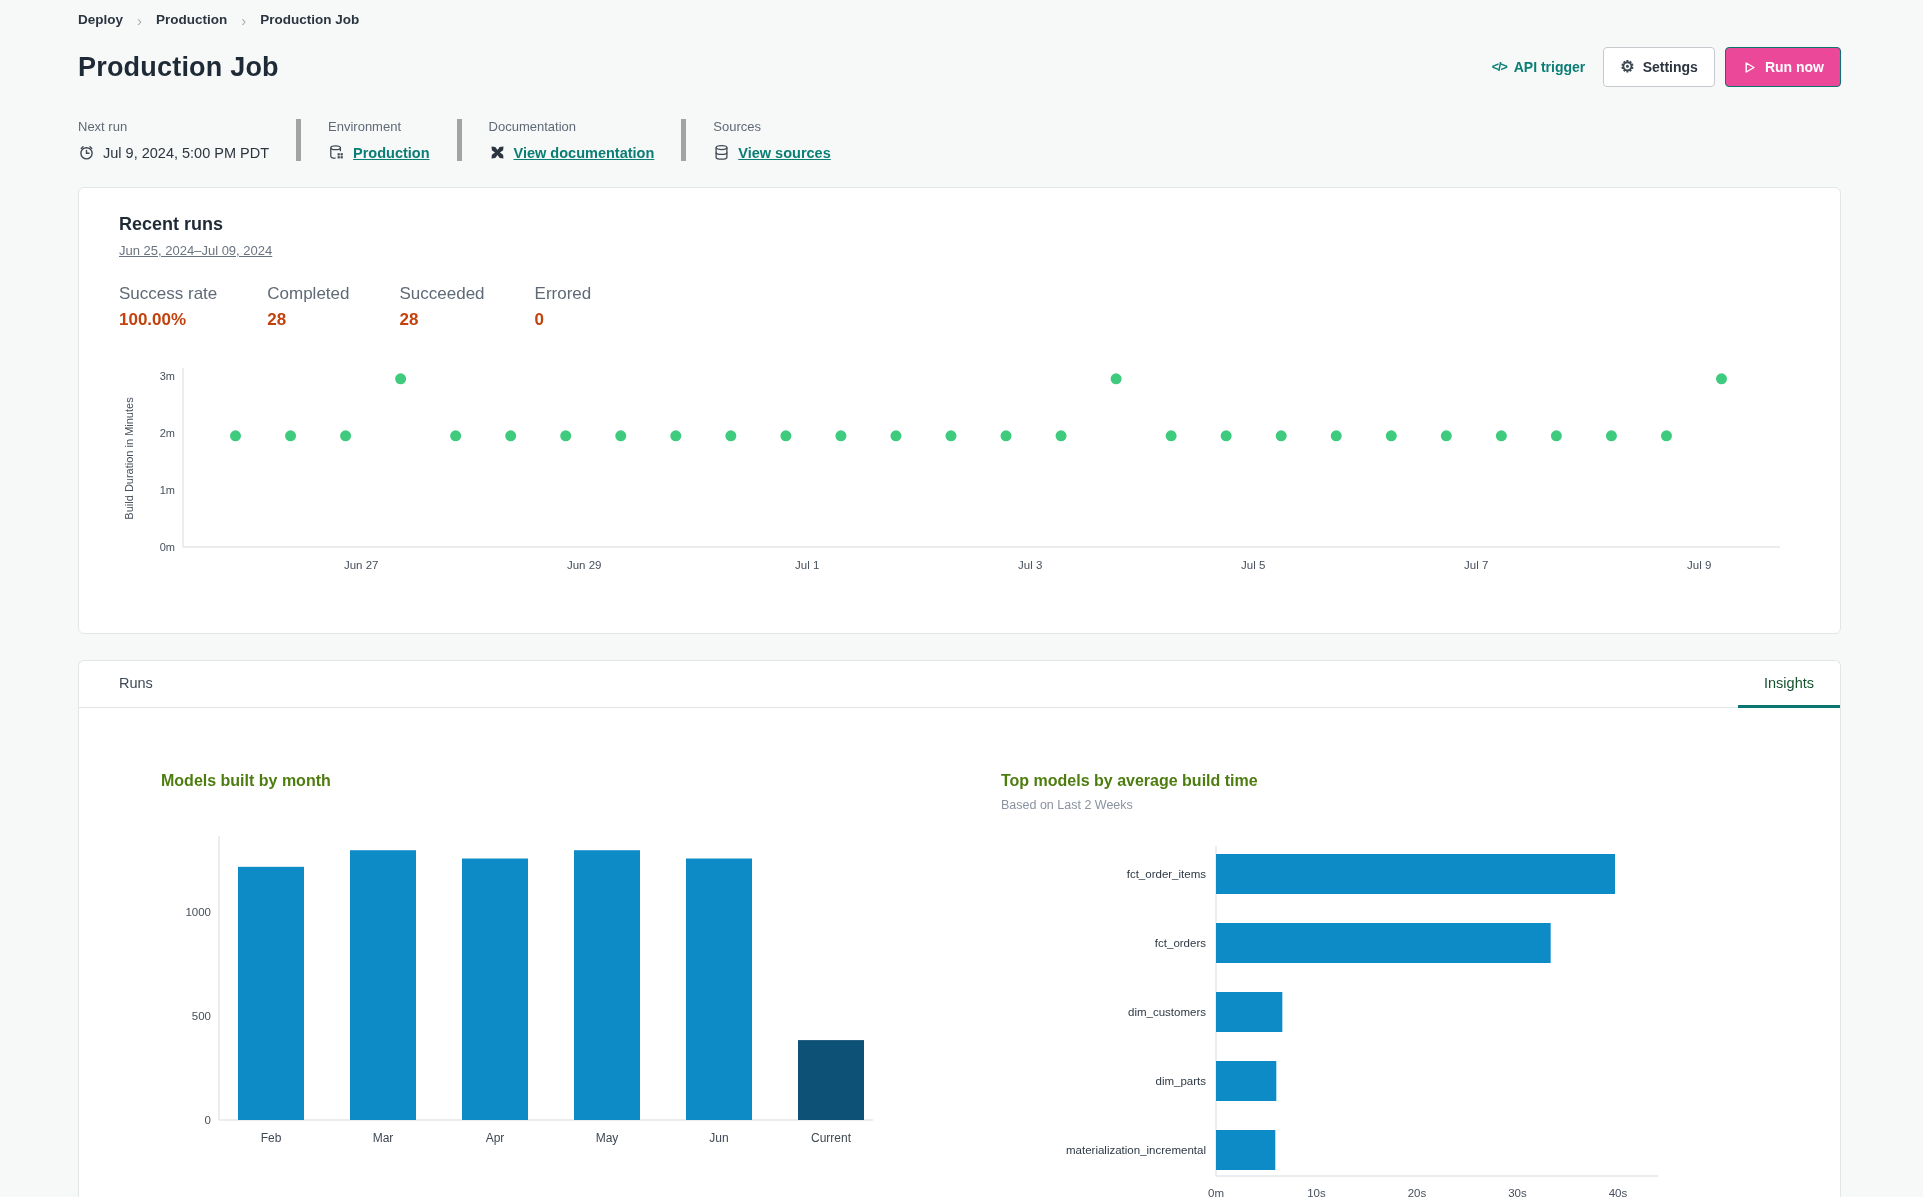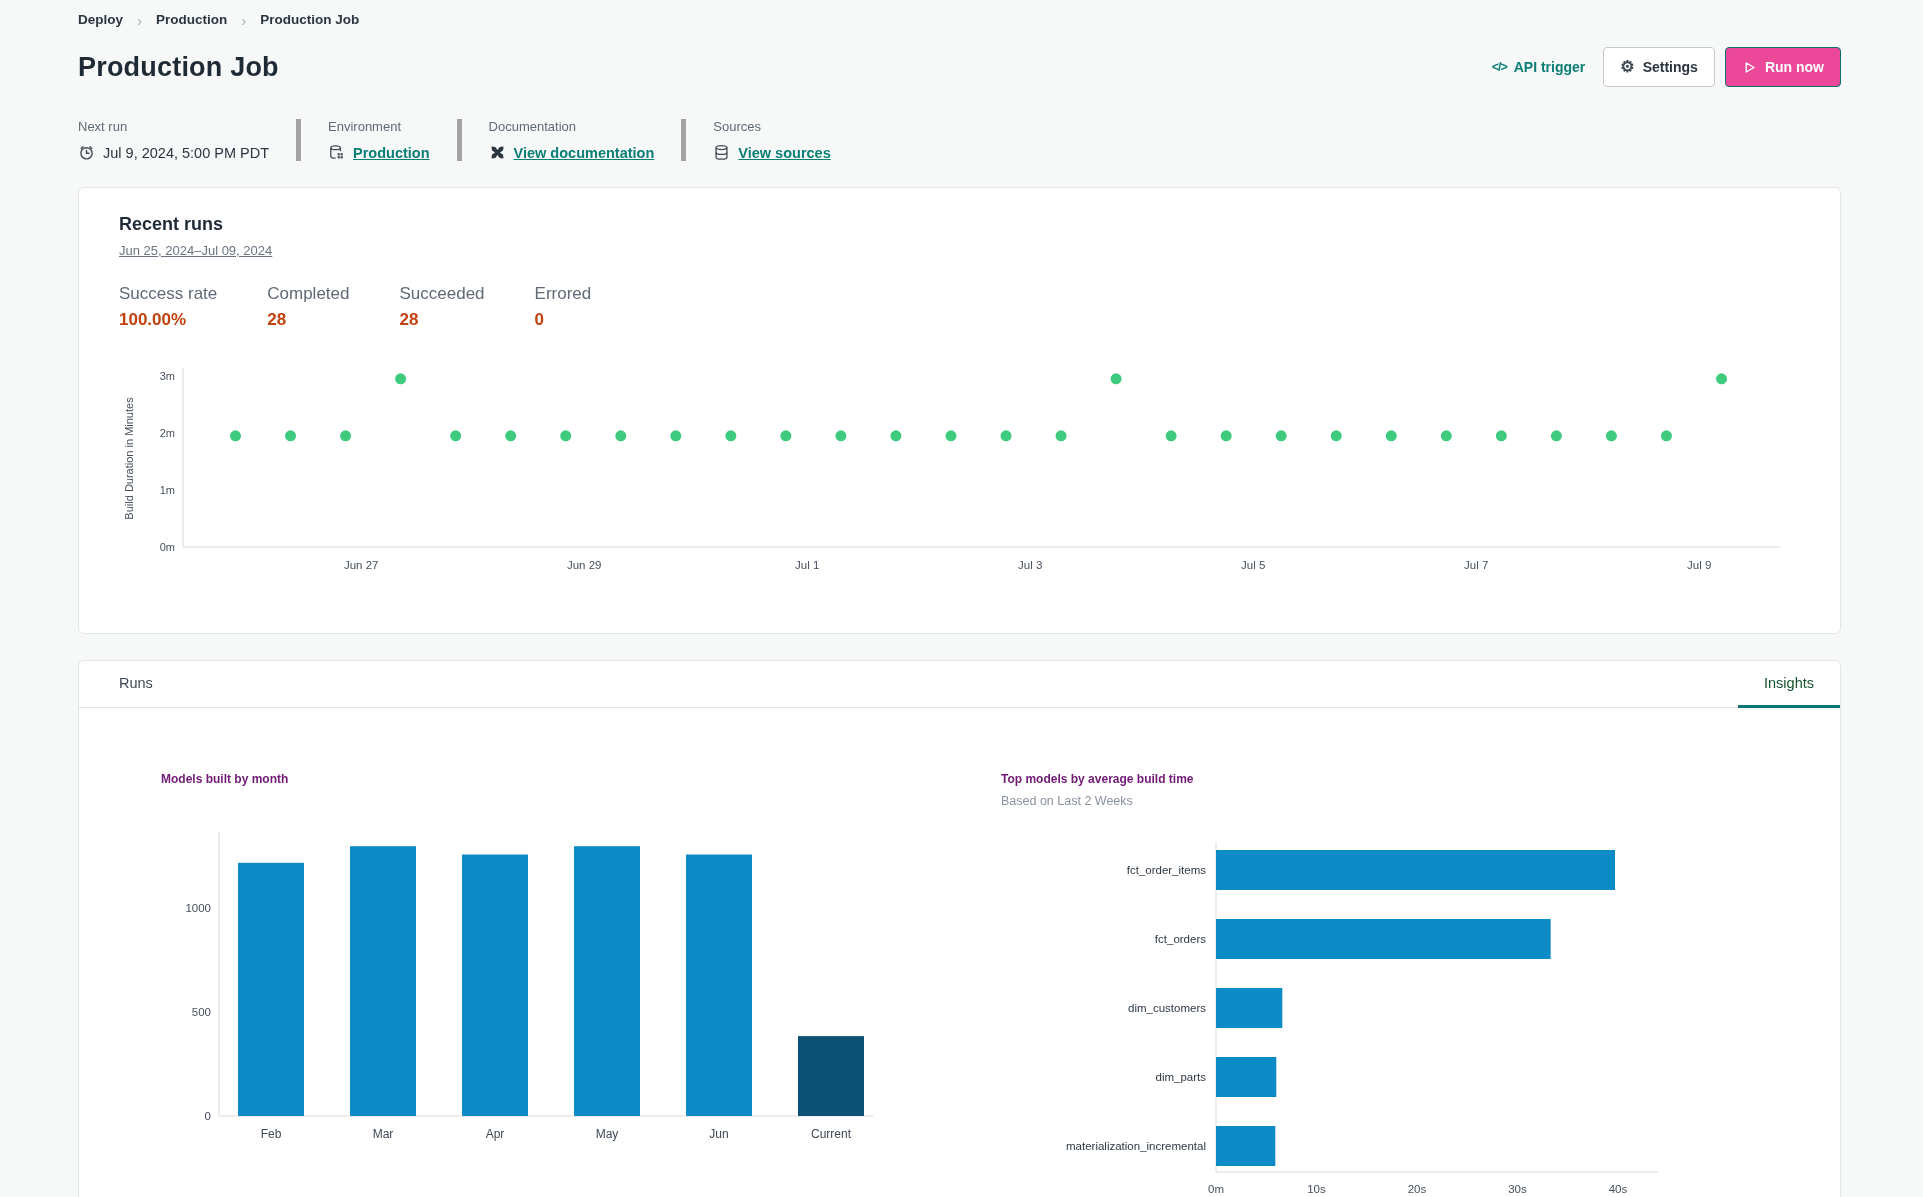--- a/index.html
+++ b/index.html
@@ -49,21 +49,21 @@
 
   .scatter-wrap { margin-top:26px; }
 
   
   .tabs-card { margin-top:26px; height:540px; border-bottom:none; border-bottom-left-radius:0; border-bottom-right-radius:0; }
   .tab-bar { display:flex; align-items:stretch; height:47px; border-bottom:1px solid #e1e4e7; padding-left:14px;justify-content:space-between; }
   .tab { display:flex; align-items:center; padding:0 26px; font-size:14.5px; color:#3f4954; cursor:pointer; border-bottom:3px solid transparent; margin-bottom:-1px; }
   .tab.active { color:#14532d; font-weight:400; border-bottom-color:#0b7571; }
 
   .insights-panel { display:flex; padding:64px 0 0 82px; gap:80px; }
-  .chart-block h3 { font-size:12px; font-weight:700; color:#701a75; }
+  .chart-block h3 { font-size:16px; font-weight:700; color:#4d7c0f; }
   .chart-subtitle { font-size:12.5px; color:#8a93a0; margin-top:8px; }
   .chart-block.left { width:760px; }
   .chart-block.left .chart-area { margin-top:38px; }
   .chart-block.right { width:690px; }
   .chart-block.right .chart-area { margin-top:26px; }
 
   svg text { font-family:"Liberation Sans", sans-serif; }
 </style>
 </head>
 <body>

